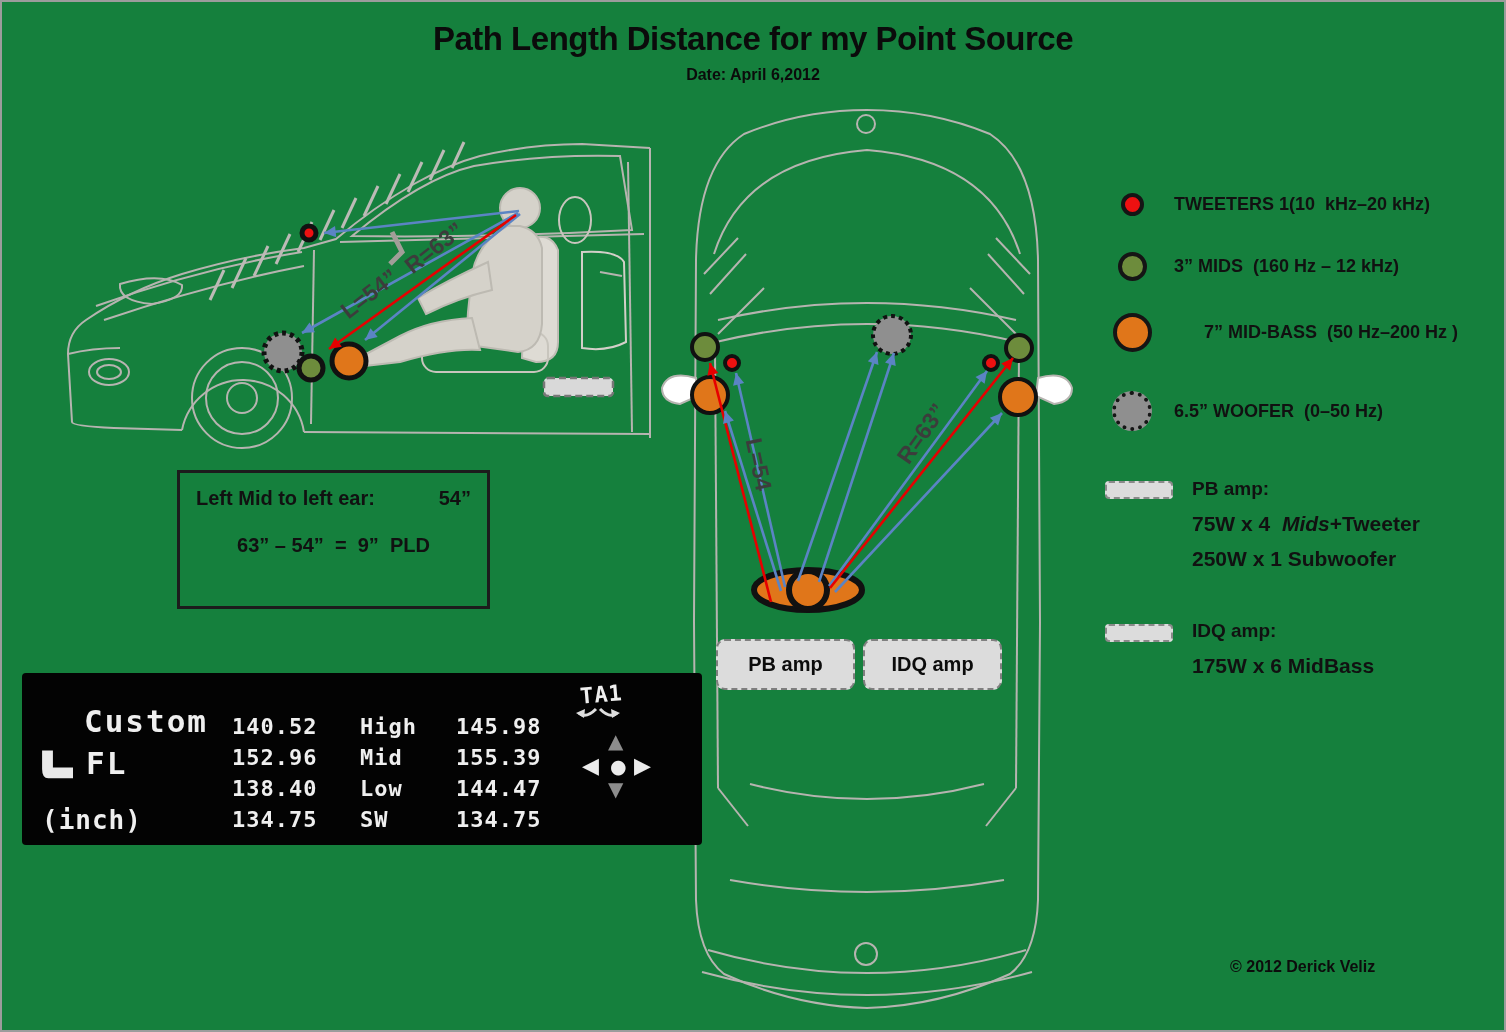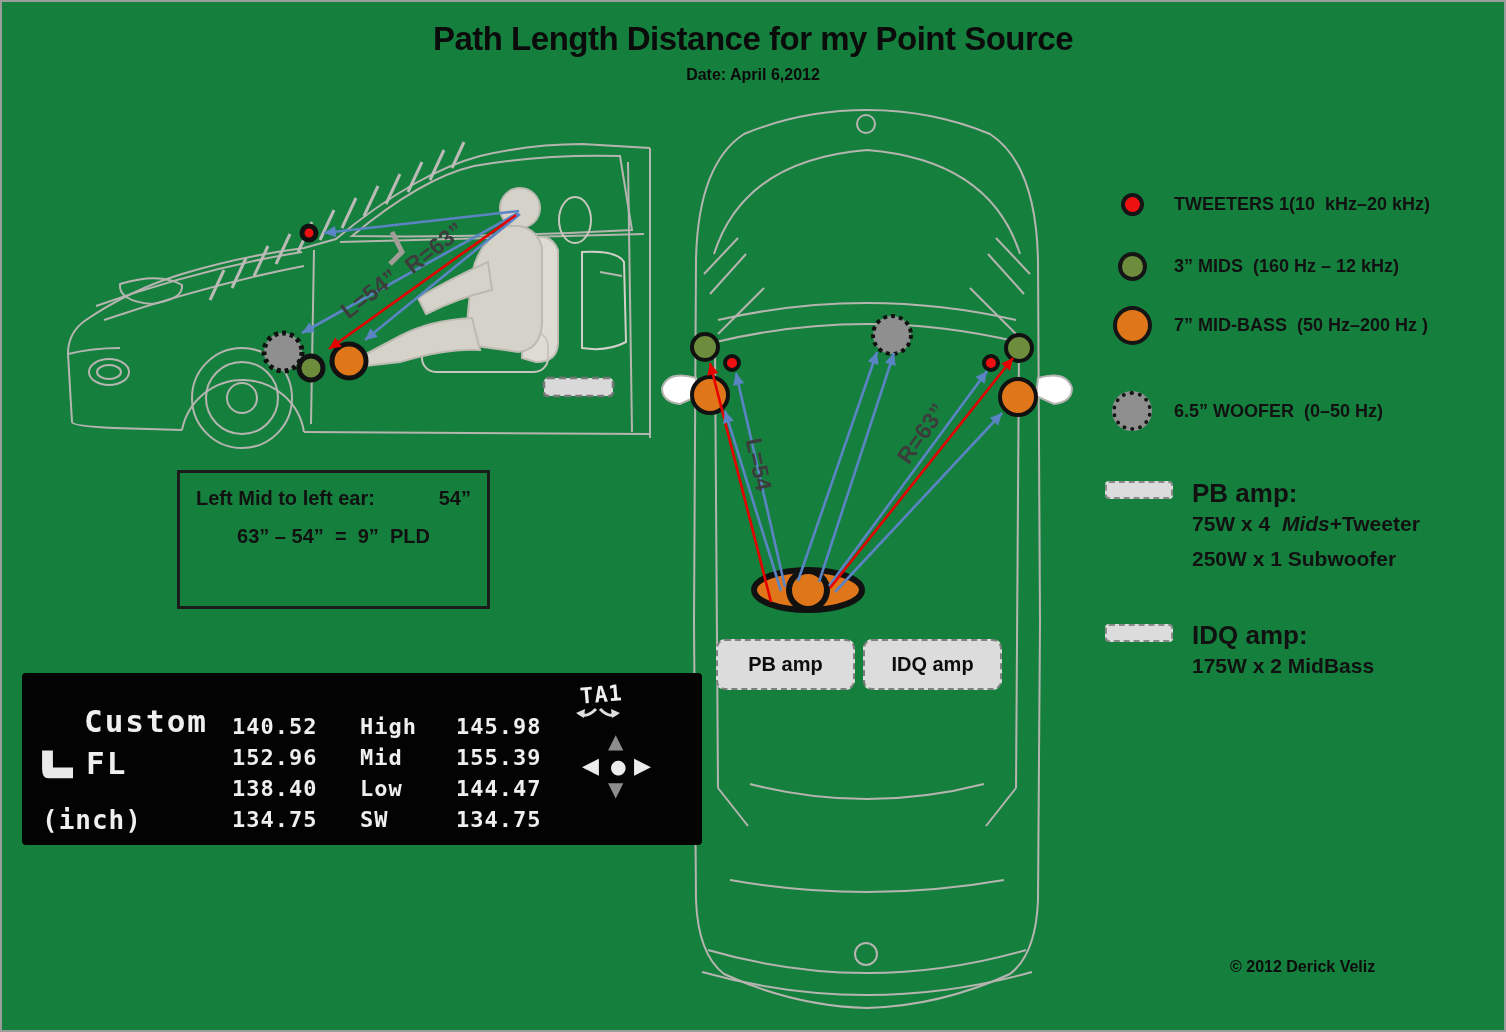--- a/index.html
+++ b/index.html
@@ -15,28 +15,28 @@
   .legend-row{display:flex;align-items:center;left:1095px;width:408px;}
   .icon-cell{width:70px;display:flex;justify-content:center;align-items:center;flex:0 0 70px;}
   .dot{border-radius:50%;box-sizing:content-box;}
   .dot-tweeter{width:15px;height:15px;border:4px solid #151515;background:#ee1111;}
   .dot-mid{width:21px;height:21px;border:4px solid #151515;background:#6d8c3c;}
   .dot-midbass{width:31px;height:31px;border:4px solid #151515;background:#e0761a;}
   .dot-woofer{width:32px;height:32px;border:4px dotted #151515;background:#8f8f8f;}
   .legend-label{font-size:18px;font-weight:700;margin-left:7px;white-space:pre;}
   
   .swatch{width:64px;height:14px;background:#dcdcdc;border:2px dashed #8a8a8a;border-radius:4px;}
-  .amp-title{font-size:26px;font-weight:700;}
+  .amp-title{font-size:19px;font-weight:700;}
   .amp-line{font-size:21px;font-weight:600;white-space:pre;}
   .amp-line b{font-weight:800;font-style:italic;}
   
   .pld{left:175px;top:468px;width:313px;height:139px;border:3px solid #1c1c1c;box-sizing:border-box;
        padding:10px 16px 8px 16px;display:flex;flex-direction:column;}
   .pld-row{display:flex;justify-content:space-between;font-size:20px;font-weight:700;line-height:31px;white-space:pre;}
-  .pld-formula{margin-top:11px;text-align:center;font-size:20px;font-weight:700;white-space:pre;}
+  .pld-formula{margin-top:20px;text-align:center;font-size:20px;font-weight:700;white-space:pre;}
   
   .ampbox{width:139px;height:51px;background:#dcdcdc;border:2px dashed #7f7f7f;border-radius:9px;box-sizing:border-box;
           display:flex;align-items:center;justify-content:center;font-size:20px;font-weight:700;color:#0c0c0c;}
   
   .display{left:20px;top:671px;width:680px;height:172px;background:#030303;border-radius:4px;color:#efefef;
            font-family:"DejaVu Sans Mono",monospace;font-weight:700;}
   .d-mode{left:18px;top:30px;font-size:31px;letter-spacing:2px;margin-left:44px;}
   .d-channel{left:64px;top:72px;font-size:31px;letter-spacing:2px;}
   .d-unit{left:20px;top:132px;font-size:26px;letter-spacing:1px;}
   .d-grid{left:210px;top:24px;display:grid;grid-template-columns:128px 96px 128px;grid-auto-rows:31px;
@@ -209,40 +209,40 @@
         <span class="dot dot-tweeter"></span>
       </span>
     <span class="legend-label">TWEETERS 1(10  kHz–20 kHz)</span>
   </div>
   <div class="abs legend-row" style="top:242px;height:44px;">
     <span class="icon-cell">
         <span class="dot dot-mid"></span>
       </span>
     <span class="legend-label">3” MIDS  (160 Hz – 12 kHz)</span>
   </div>
-  <div class="abs legend-row" style="top:298px;height:50px;">
+  <div class="abs legend-row" style="top:305px;height:50px;gap:30px;">
     <span class="icon-cell">
         <span class="dot dot-midbass"></span>
       </span>
     <span class="legend-label">7” MID-BASS  (50 Hz–200 Hz )</span>
   </div>
   <div class="abs legend-row" style="top:383px;height:52px;">
     <span class="icon-cell">
         <span class="dot dot-woofer"></span>
       </span>
     <span class="legend-label">6.5” WOOFER  (0–50 Hz)</span>
   </div>
 
   <div class="abs swatch" style="left:1103px;top:479px;"></div>
   <div class="abs amp-title" style="left:1190px;top:476px;">PB amp:</div>
   <div class="abs amp-line" style="left:1190px;top:510px;"><span>75W x 4  </span><b>Mids</b><span>+Tweeter</span></div>
   <div class="abs amp-line" style="left:1190px;top:545px;">250W x 1 Subwoofer</div>
   <div class="abs swatch" style="left:1103px;top:622px;"></div>
   <div class="abs amp-title" style="left:1190px;top:618px;">IDQ amp:</div>
-  <div class="abs amp-line" style="left:1190px;top:652px;">175W x 2 MidBass</div>
+  <div class="abs amp-line" style="left:1190px;top:652px;">175W x 6 MidBass</div>
 
   <div class="abs display">
     <div class="abs d-mode">Custom</div>
     <svg class="abs" style="left:12px;top:76px;" width="44" height="34" viewBox="0 0 26 22">
       <path d="M4,1 L11,1 L11,12 L24,12 L24,19 L8,19 Q4,19 4,13 Z" fill="#e9e9e9"></path>
     </svg>
     <div class="abs d-channel">FL</div>
     <div class="abs d-unit">(inch)</div>
     <div class="abs d-grid">
       <span>140.52</span>

